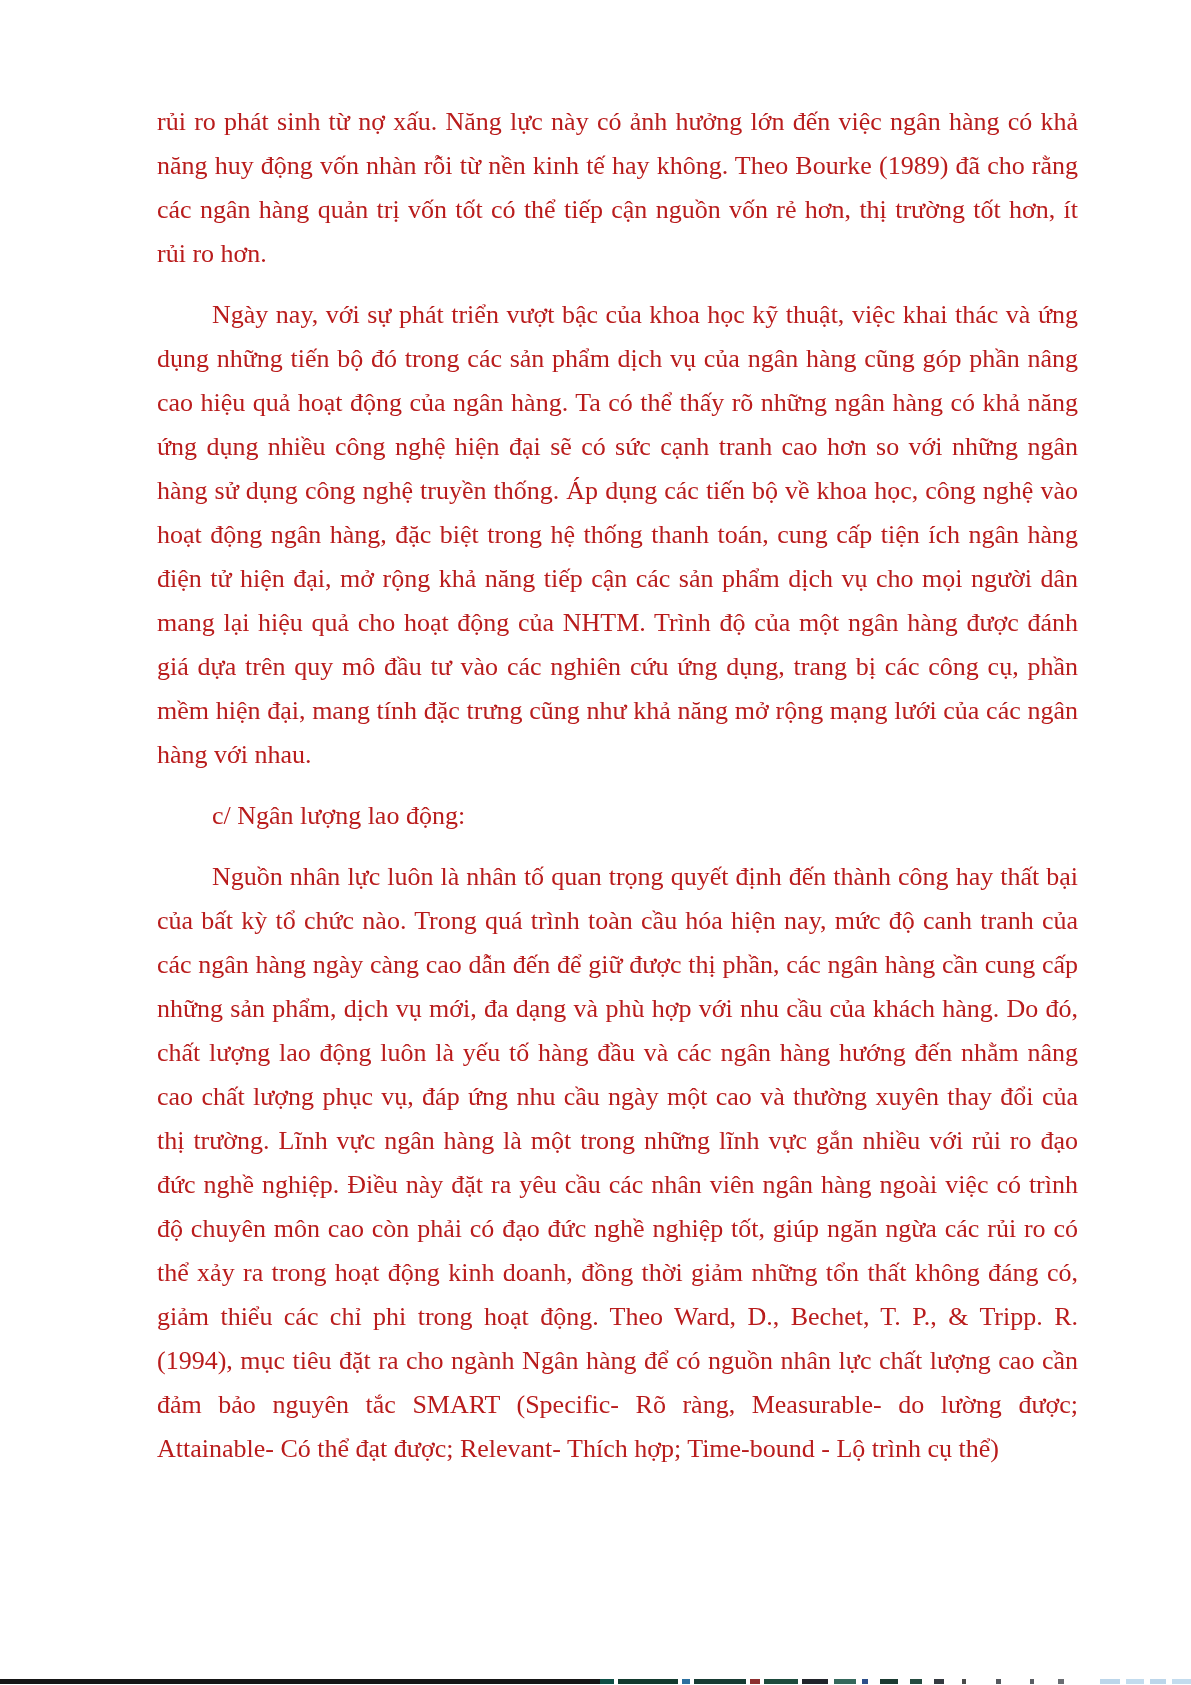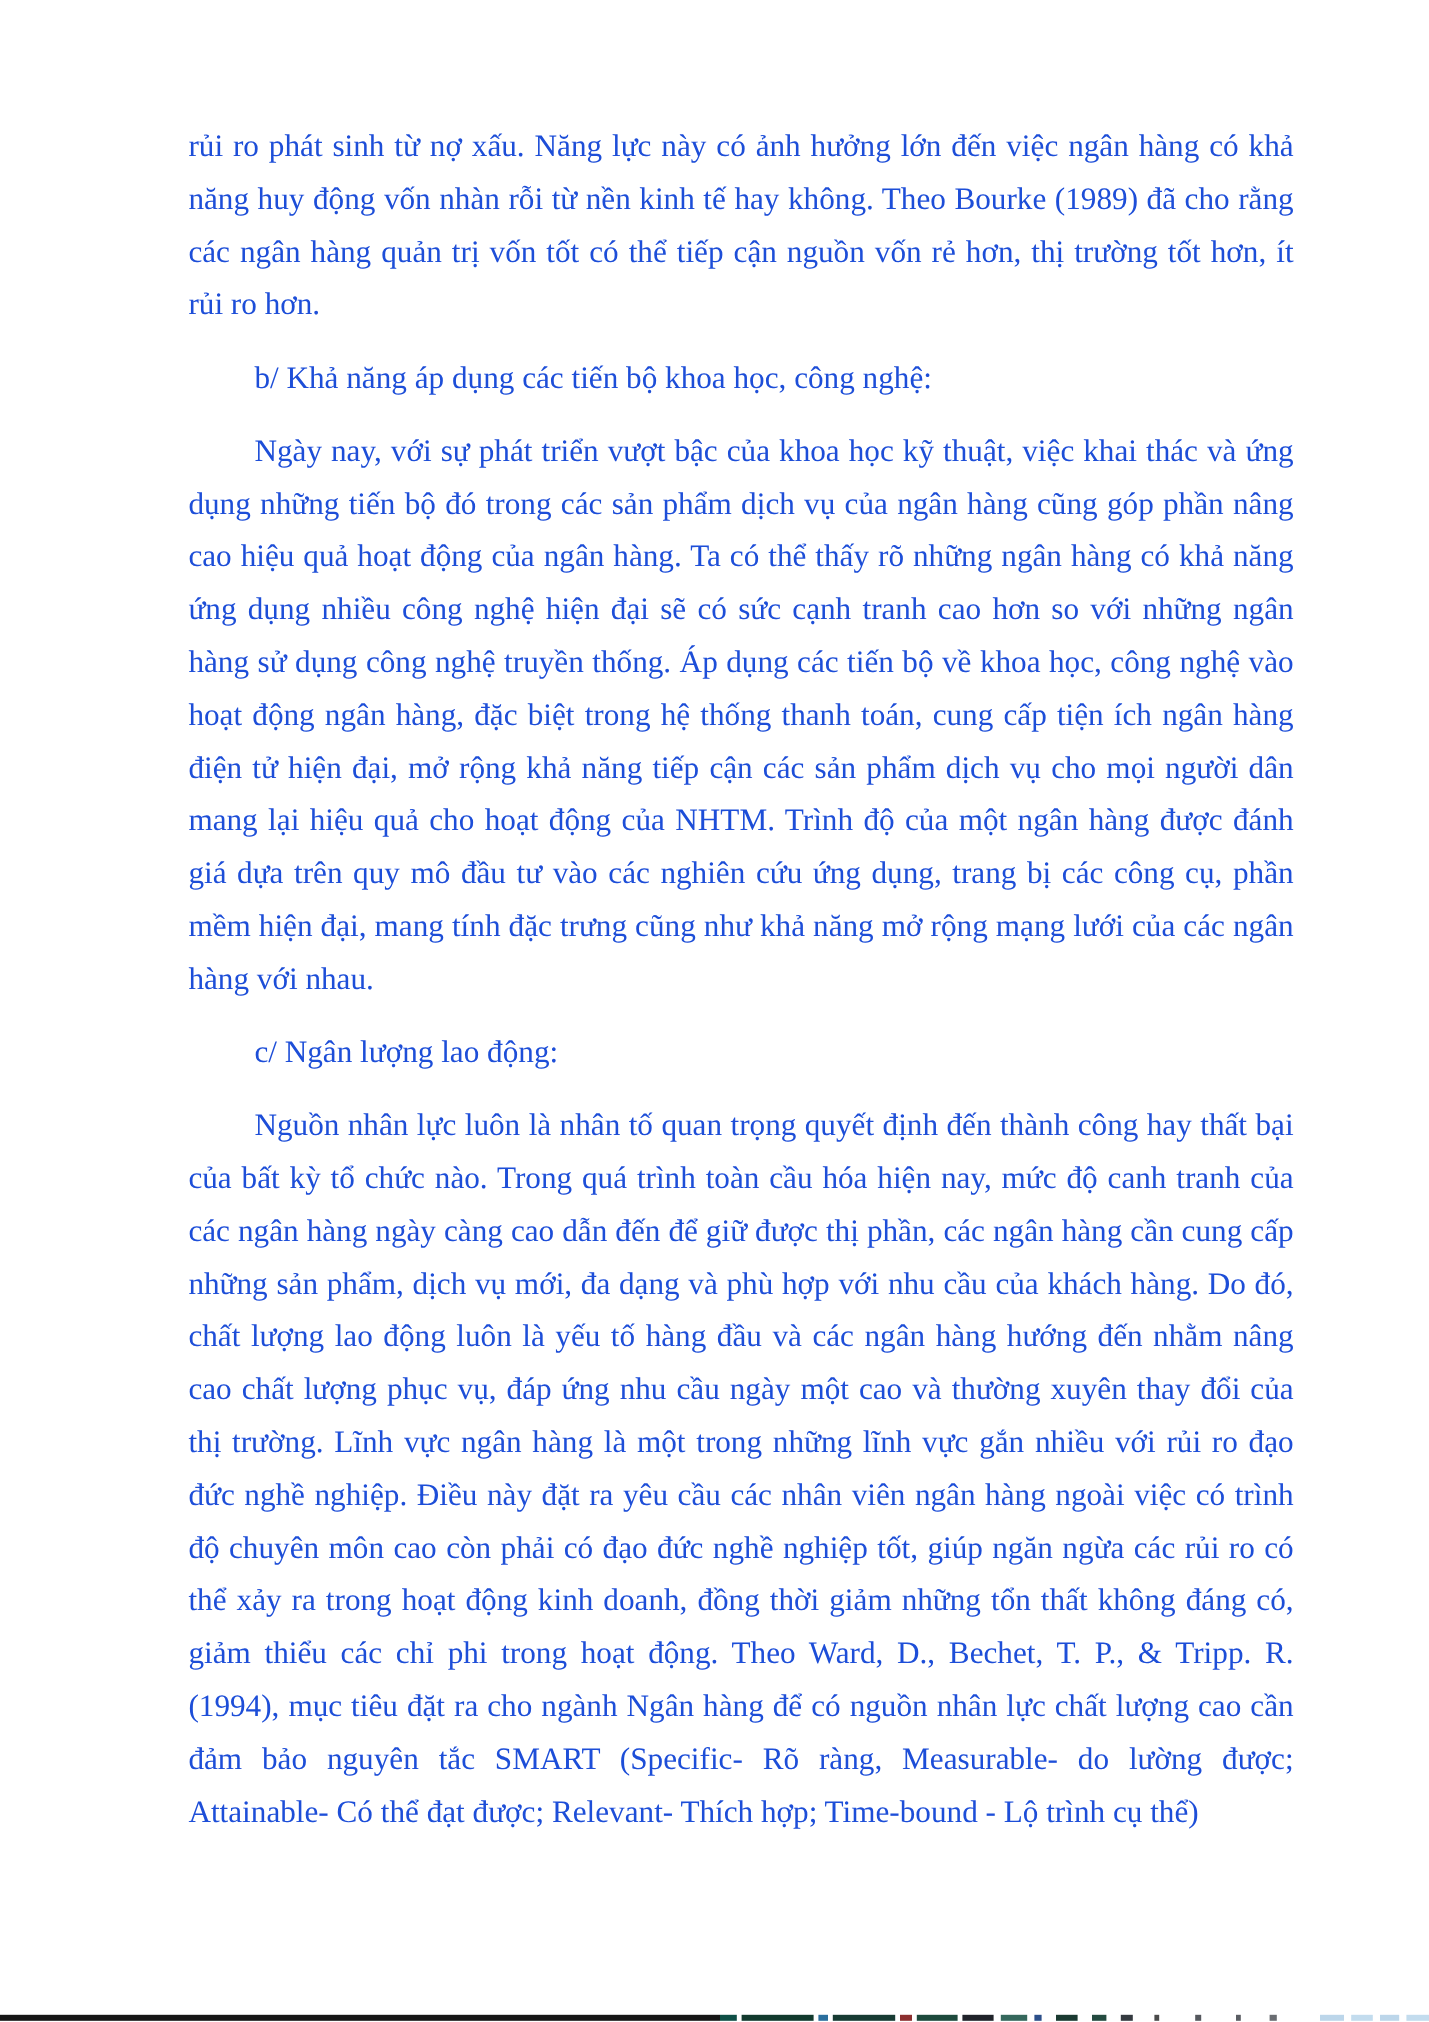--- a/index.html
+++ b/index.html
@@ -21,21 +21,21 @@
     left: 157px;
     top: 100px;
     width: 921px;
   }
   .text-block p {
     margin: 0;
     font-size: 26px;
     line-height: 44px;
     text-align: justify;
     text-justify: inter-word;
-    color: #1d4ed8;
+    color: #b91c1c;
   }
   .text-block p + p {
     margin-top: 17px;
   }
   .indent {
     text-indent: 55px;
   }
   .heading {
     text-align: left;
   }
@@ -77,21 +77,20 @@
   .seg-d4      { left: 1172px; width: 19px; background: #c3dcee; }
 </style>
 </head>
 <body>
 
 <div class="page">
 
   <div class="text-block">
     <p class="body">rủi ro phát sinh từ nợ xấu. Năng lực này có ảnh hưởng lớn đến việc ngân hàng có khả năng huy động vốn nhàn rỗi từ nền kinh tế hay không. Theo Bourke (1989) đã cho rằng các ngân hàng quản trị vốn tốt có thể tiếp cận nguồn vốn rẻ hơn, thị trường tốt hơn, ít rủi ro hơn.</p>
 
-    <p class="heading indent">b/ Khả năng áp dụng các tiến bộ khoa học, công nghệ:</p>
 
     <p class="body indent">Ngày nay, với sự phát triển vượt bậc của khoa học kỹ thuật, việc khai thác và ứng dụng những tiến bộ đó trong các sản phẩm dịch vụ của ngân hàng cũng góp phần nâng cao hiệu quả hoạt động của ngân hàng. Ta có thể thấy rõ những ngân hàng có khả năng ứng dụng nhiều công nghệ hiện đại sẽ có sức cạnh tranh cao hơn so với những ngân hàng sử dụng công nghệ truyền thống. Áp dụng các tiến bộ về khoa học, công nghệ vào hoạt động ngân hàng, đặc biệt trong hệ thống thanh toán, cung cấp tiện ích ngân hàng điện tử hiện đại, mở rộng khả năng tiếp cận các sản phẩm dịch vụ cho mọi người dân mang lại hiệu quả cho hoạt động của NHTM. Trình độ của một ngân hàng được đánh giá dựa trên quy mô đầu tư vào các nghiên cứu ứng dụng, trang bị các công cụ, phần mềm hiện đại, mang tính đặc trưng cũng như khả năng mở rộng mạng lưới của các ngân hàng với nhau.</p>
 
     <p class="heading indent">c/ Ngân lượng lao động:</p>
 
     <p class="body indent">Nguồn nhân lực luôn là nhân tố quan trọng quyết định đến thành công hay thất bại của bất kỳ tổ chức nào. Trong quá trình toàn cầu hóa hiện nay, mức độ canh tranh của các ngân hàng ngày càng cao dẫn đến để giữ được thị phần, các ngân hàng cần cung cấp những sản phẩm, dịch vụ mới, đa dạng và phù hợp với nhu cầu của khách hàng. Do đó, chất lượng lao động luôn là yếu tố hàng đầu và các ngân hàng hướng đến nhằm nâng cao chất lượng phục vụ, đáp ứng nhu cầu ngày một cao và thường xuyên thay đổi của thị trường. Lĩnh vực ngân hàng là một trong những lĩnh vực gắn nhiều với rủi ro đạo đức nghề nghiệp. Điều này đặt ra yêu cầu các nhân viên ngân hàng ngoài việc có trình độ chuyên môn cao còn phải có đạo đức nghề nghiệp tốt, giúp ngăn ngừa các rủi ro có thể xảy ra trong hoạt động kinh doanh, đồng thời giảm những tổn thất không đáng có, giảm thiểu các chỉ phi trong hoạt động. Theo Ward, D., Bechet, T. P., &amp; Tripp. R. (1994), mục tiêu đặt ra cho ngành Ngân hàng để có nguồn nhân lực chất lượng cao cần đảm bảo nguyên tắc SMART (Specific- Rõ ràng, Measurable- do lường được; Attainable- Có thể đạt được; Relevant- Thích hợp; Time-bound - Lộ trình cụ thể)</p>
   </div>
 
   <div class="edge-strip">
     <span class="seg-solid"></span>

